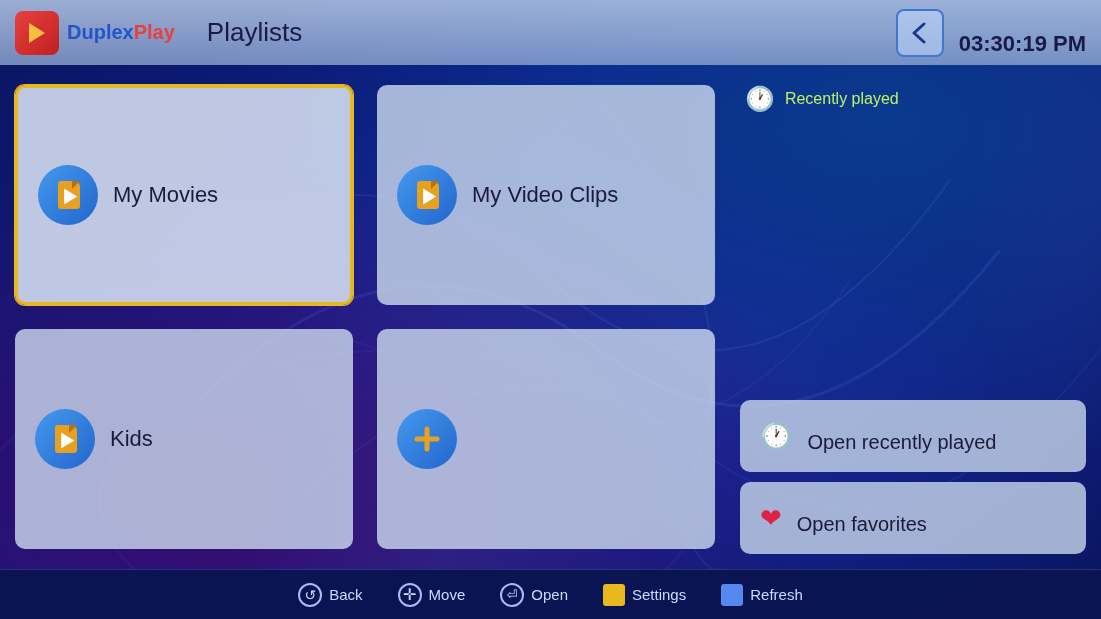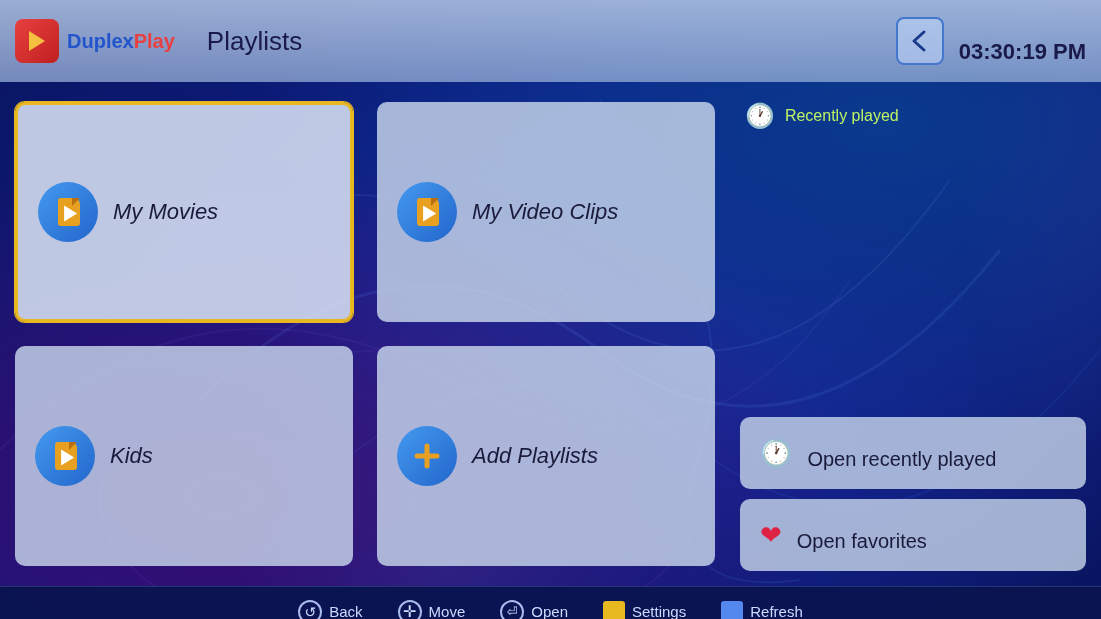--- a/index.html
+++ b/index.html
@@ -44,21 +44,21 @@
     .swirl {
       position: absolute;
       inset: 0;
       z-index: 1;
     }
 
     
     .header {
       position: relative;
       z-index: 10;
-      height: 82px;
+      height: 65px;
       background: linear-gradient(180deg, rgba(180,200,230,0.85) 0%, rgba(150,175,215,0.75) 100%);
       display: flex;
       align-items: center;
       padding: 0 15px;
     }
     .logo-area {
       display: flex;
       align-items: center;
       gap: 8px;
     }
@@ -126,21 +126,20 @@
     }
 
     
     .left-panel {
       flex: 0 0 730px;
       padding: 20px 15px;
       display: grid;
       grid-template-columns: 1fr 1fr;
       grid-template-rows: 1fr 1fr;
       gap: 24px;
-      font-style: italic;
     }
 
     .playlist-item {
       background: rgba(200, 215, 235, 0.82);
       border-radius: 10px;
       display: flex;
       align-items: center;
       gap: 15px;
       padding: 0 20px;
       cursor: pointer;
@@ -376,21 +375,20 @@
       <span class="playlist-label">Kids</span>
     </div>
 
     <div class="playlist-item">
       <div class="playlist-icon add-icon">
         <svg width="32" height="32" viewBox="0 0 32 32">
           <line x1="16" y1="6" x2="16" y2="26" stroke="#e8a020" stroke-width="5" stroke-linecap="round"></line>
           <line x1="6" y1="16" x2="26" y2="16" stroke="#e8a020" stroke-width="5" stroke-linecap="round"></line>
         </svg>
       </div>
-      <span class="playlist-label">Add Playlists</span>
     </div>
 
   </div>
 
   <div class="right-panel">
     <div class="recently-played-header">
       <span class="rp-icon">🕐</span>
       <span class="recently-played-title">Recently played</span>
     </div>
 

